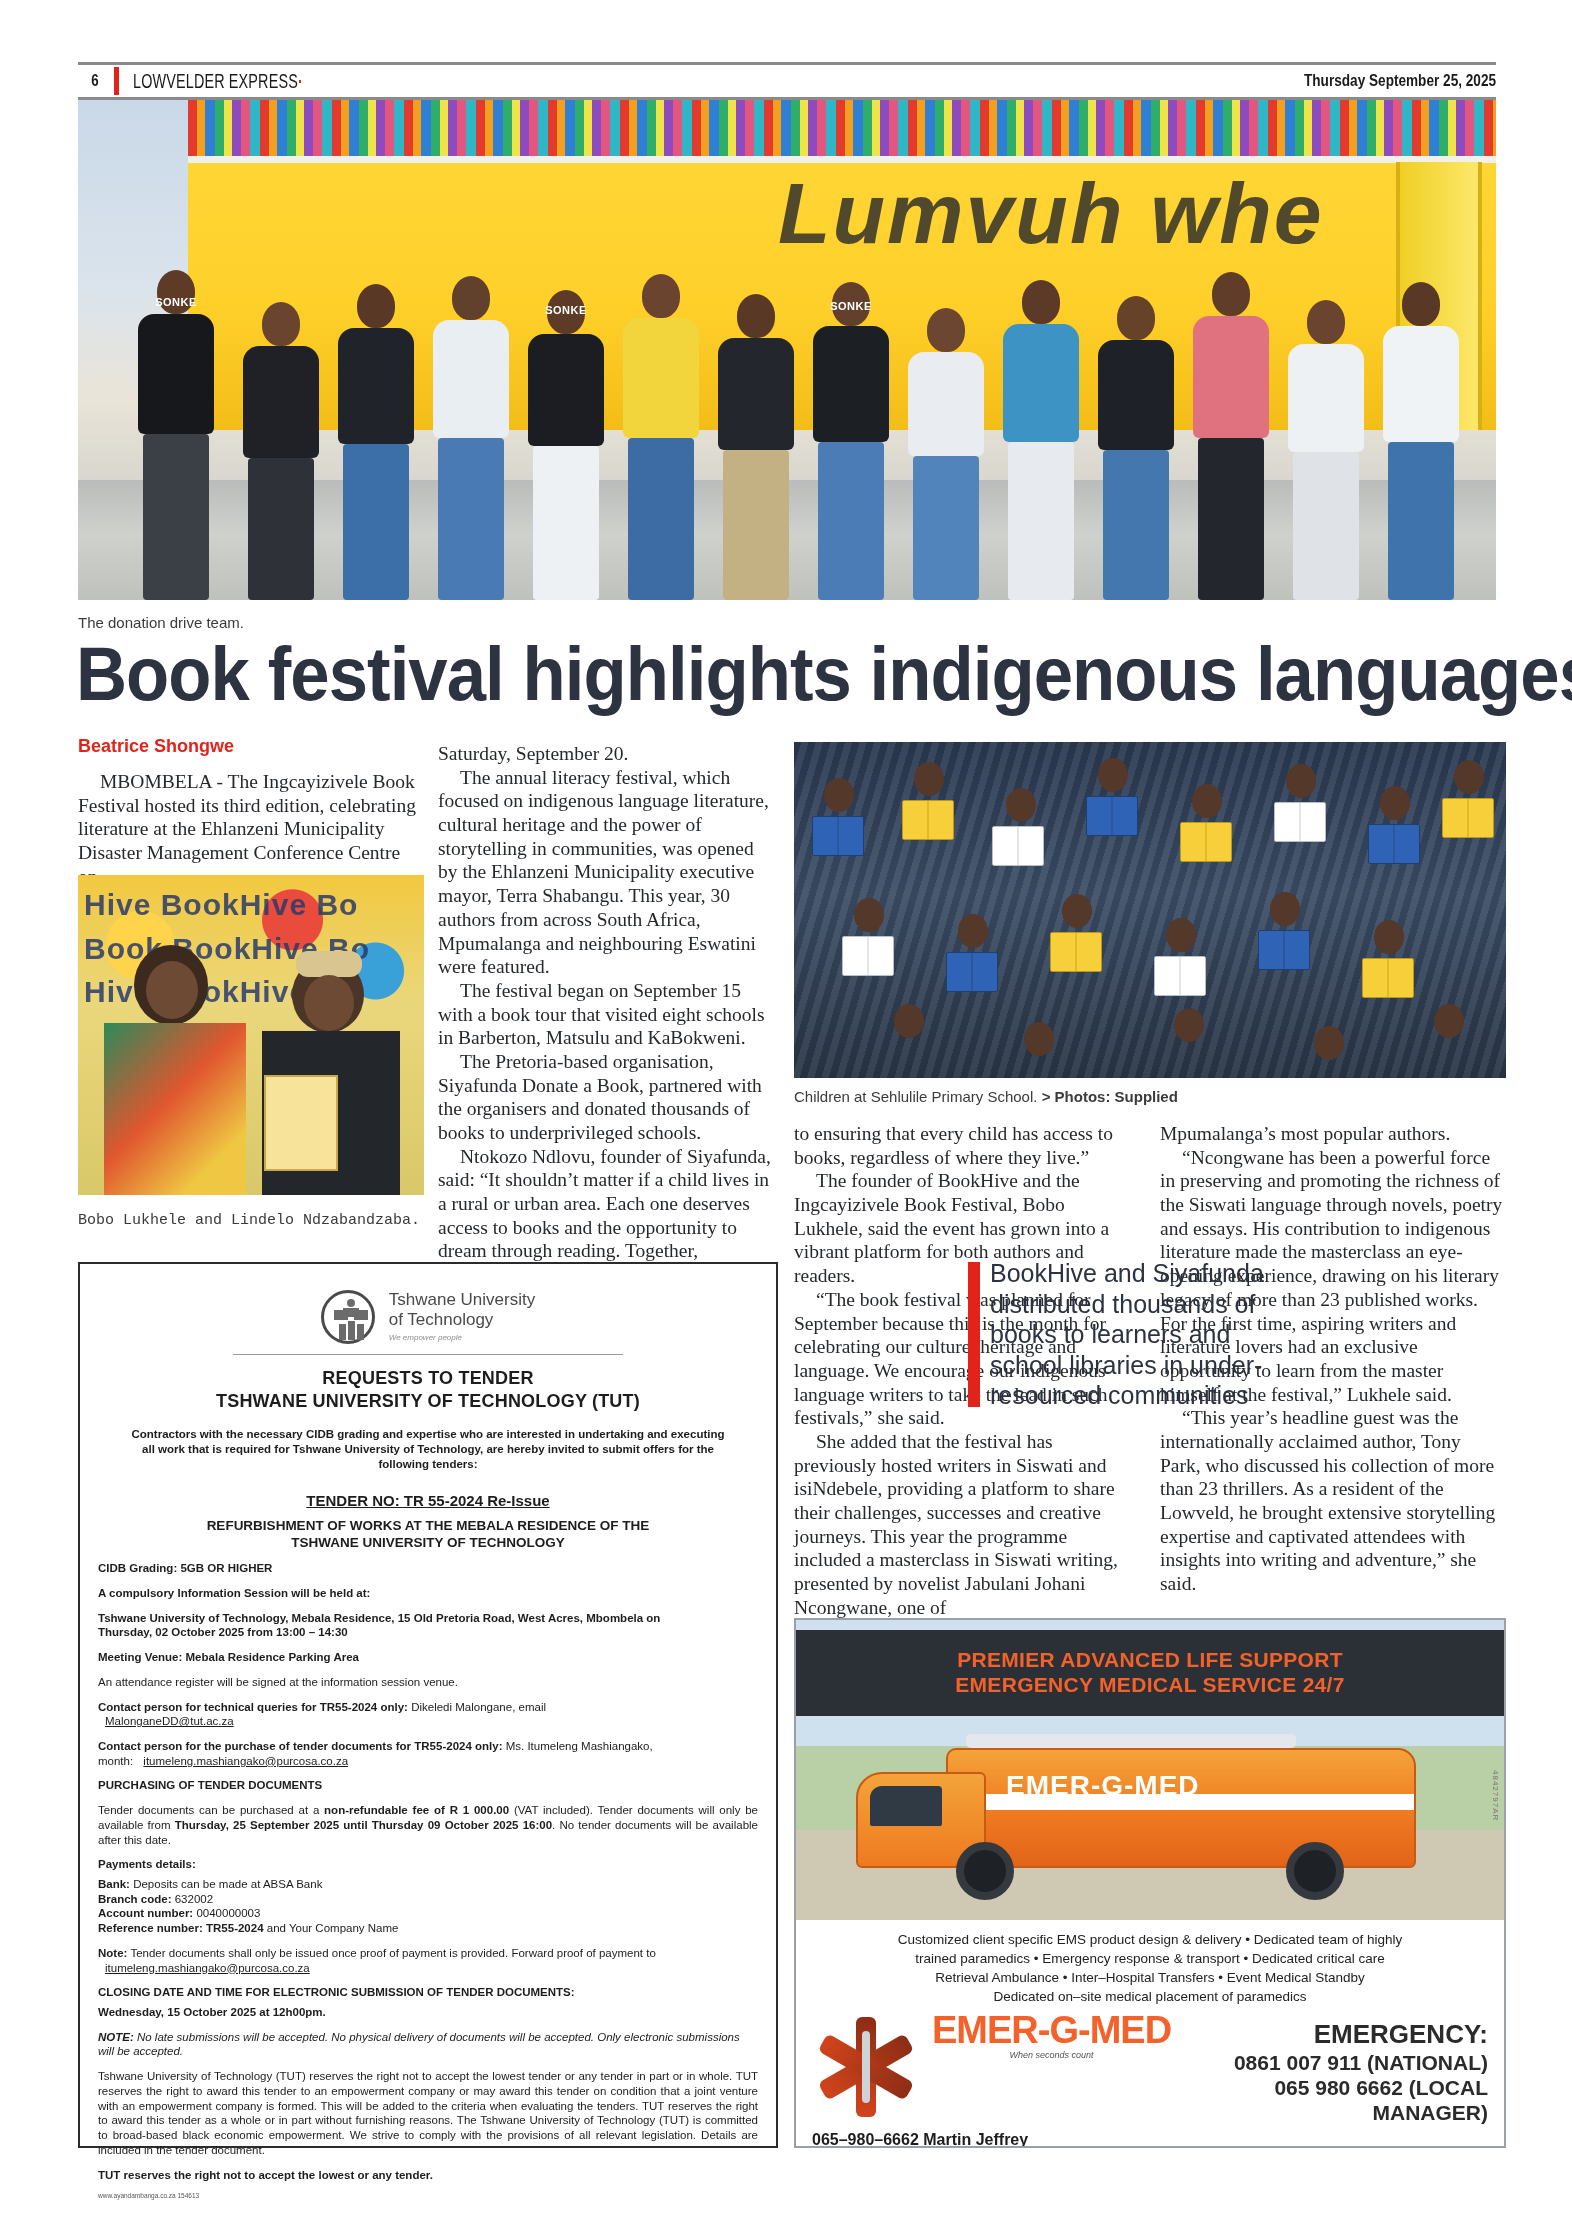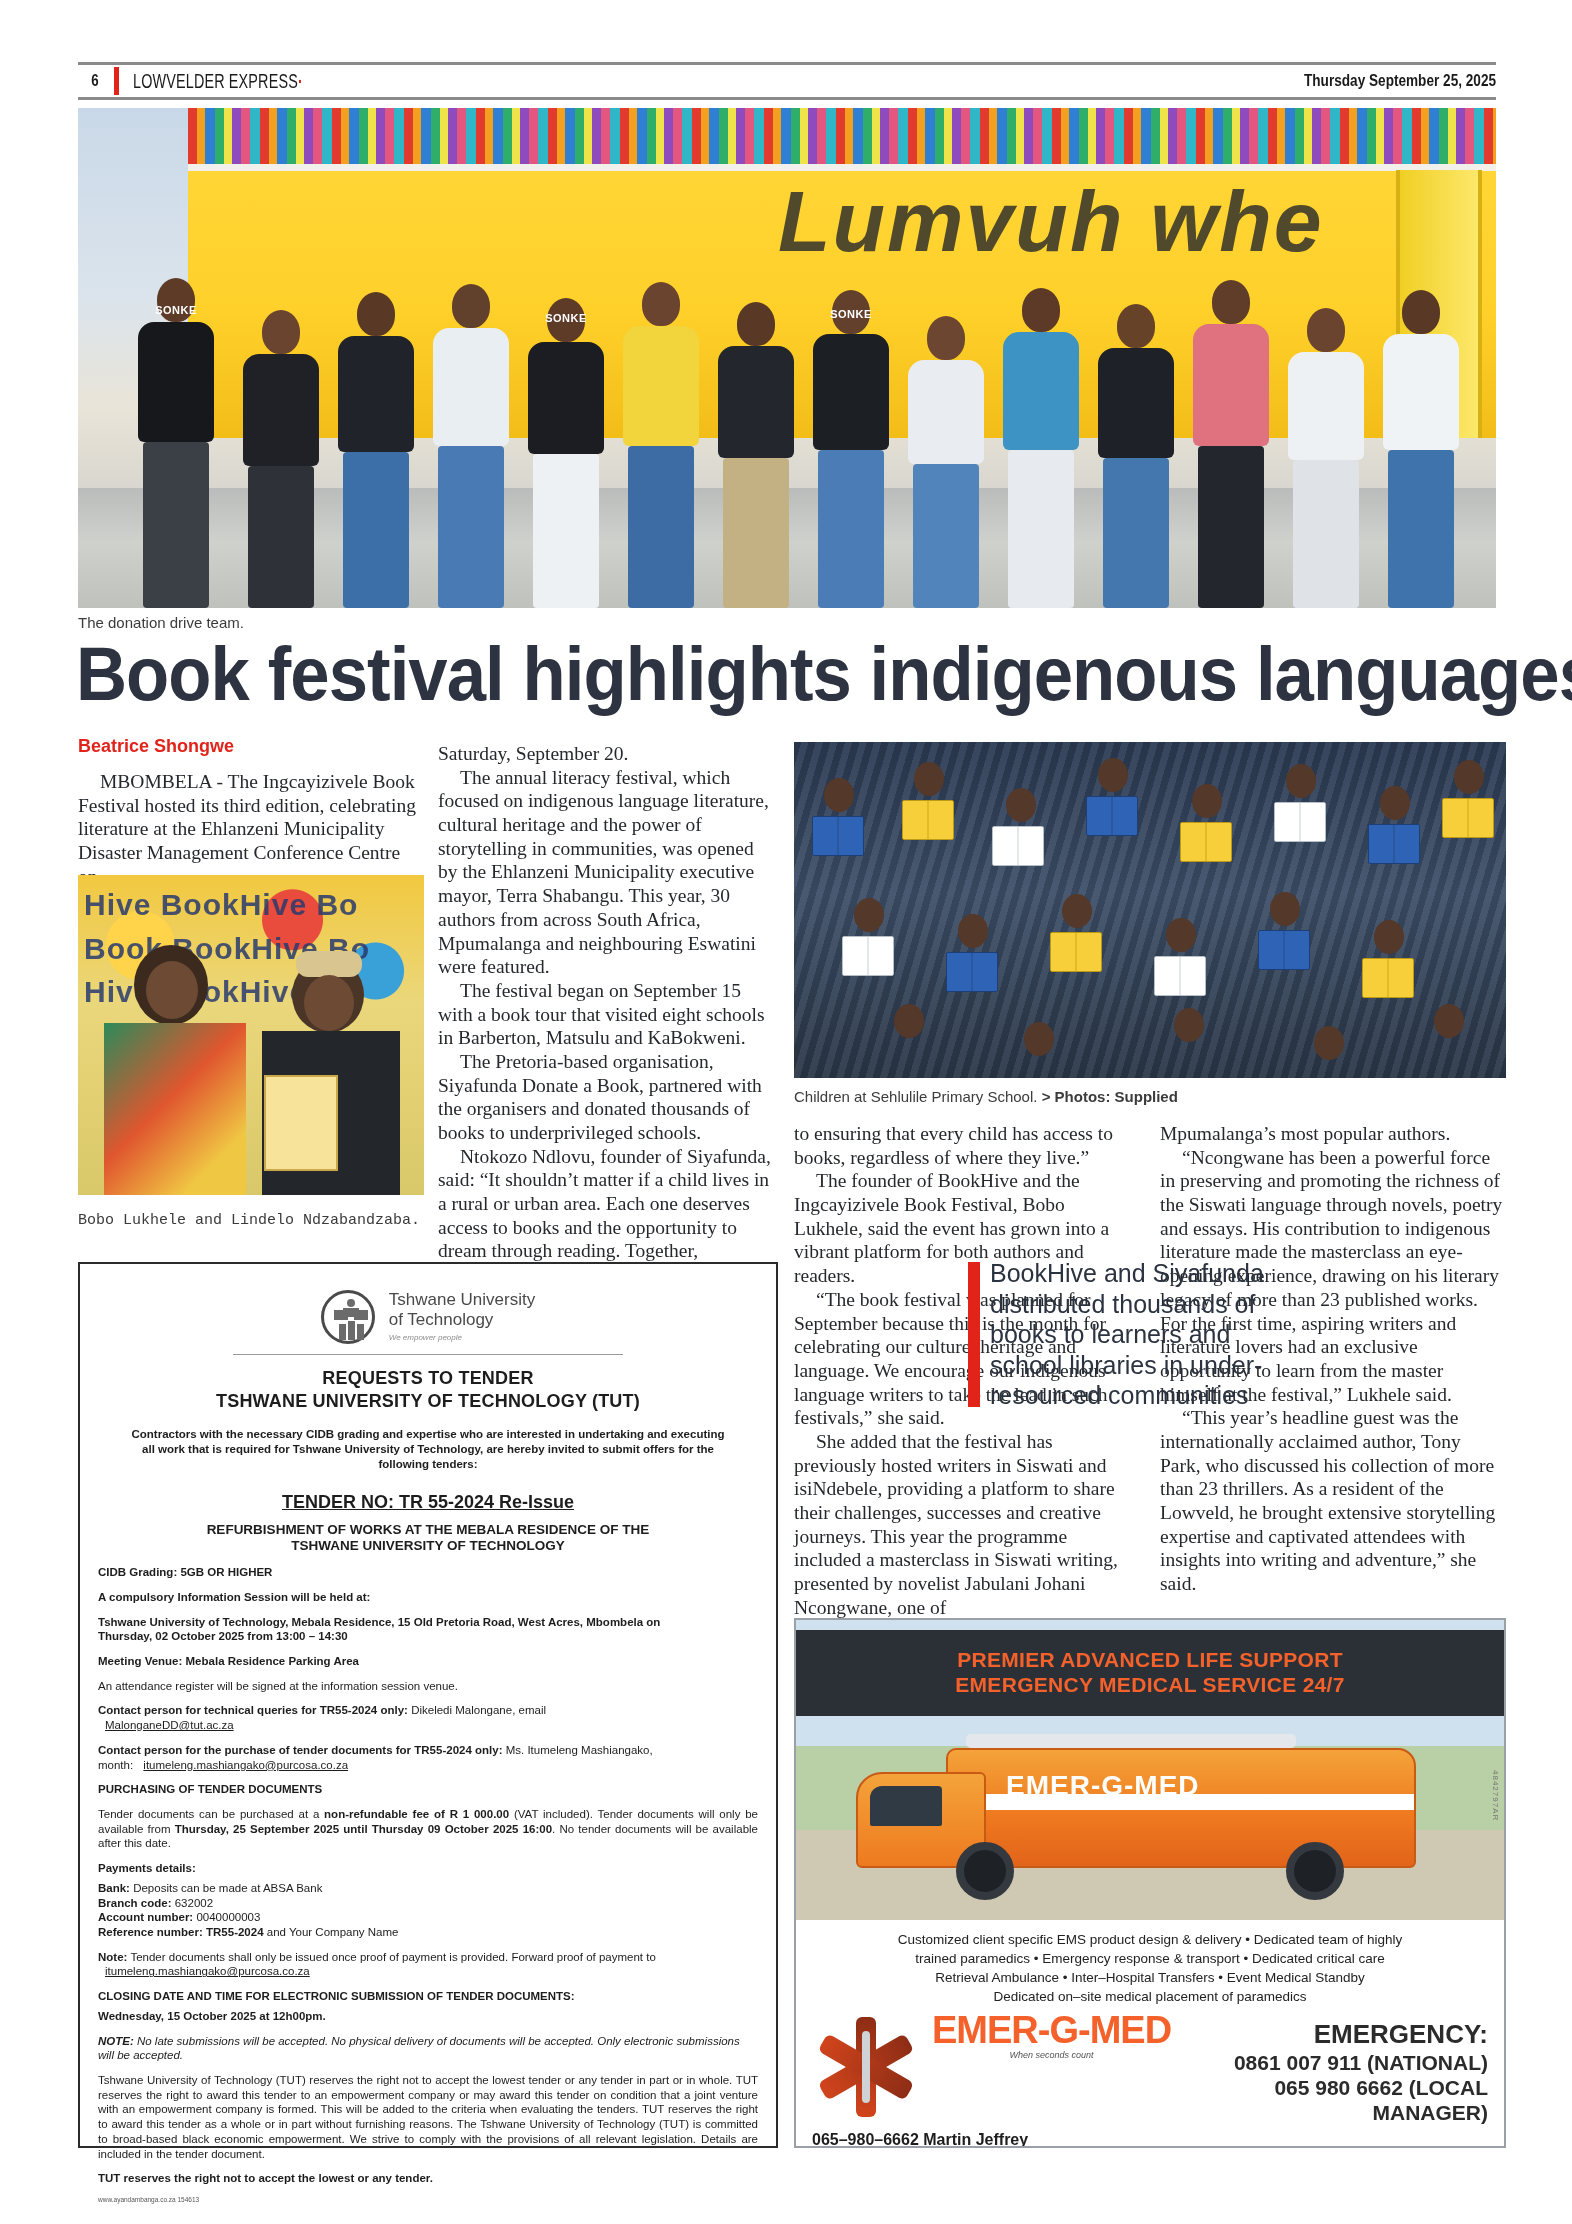--- a/index.html
+++ b/index.html
@@ -43,21 +43,21 @@
   .masthead-date {
     margin-left: auto;
     font-family: "Liberation Sans", sans-serif;
     font-weight: bold; font-size: 17px; color: #1b1b1b;
     transform: scaleX(0.80); transform-origin: right center;
     white-space: nowrap;
   }
 
   
   .hero-photo {
-    position: absolute; left: 78px; top: 108px;
+    position: absolute; left: 78px; top: 100px;
     width: 1418px; height: 500px;
     overflow: hidden; background: #cfd6dd;
   }
   .hero-sky {
     position:absolute; inset:0;
     background: linear-gradient(#c9d8e8 0%, #dbe4ec 38%, #e9e4d8 60%, #bfc2c0 100%);
   }
   .bus-body {
     position:absolute; left:110px; top:0; right:0; height:330px;
     background: linear-gradient(180deg,#ffd83a 0%, #ffd02a 62%, #f3bd18 100%);
@@ -195,21 +195,21 @@
   }
   .tut-mark i {
     position:absolute; background:#6b6b6b; display:block;
   }
   .tut-name { font-size:17px; line-height:1.18; color:#4a4a4a; font-weight:normal; }
   .tut-tag { font-size:8px; font-style:italic; color:#8e8e8e; margin-top:3px; }
   .tut-divider { width:390px; height:1px; background:#9a9a9a; margin:10px auto 12px auto; }
   .t-center { text-align:center; }
   .t-h1 { font-size:18px; font-weight:bold; letter-spacing:.2px; }
   .t-intro { font-weight:bold; font-size:11.5px; line-height:1.32; margin:14px 26px 0 26px; }
-  .t-tendno { font-size:18px; font-weight:bold; text-decoration:underline; margin-top:18px; }
+  .t-tendno { font-size:15px; font-weight:bold; text-decoration:underline; margin-top:18px; }
   .t-sub { font-size:13.5px; font-weight:bold; margin-top:8px; line-height:1.24; }
   .t-block { margin-top:10px; }
   .t-block.tight { margin-top:5px; }
   .b { font-weight:bold; }
   .u { text-decoration:underline;padding-left:7px; }
   .it { font-style:italic; }
   .t-just { text-align:justify; }
   .t-foot { font-size:6.5px; color:#555; margin-top:10px; }
 
   

